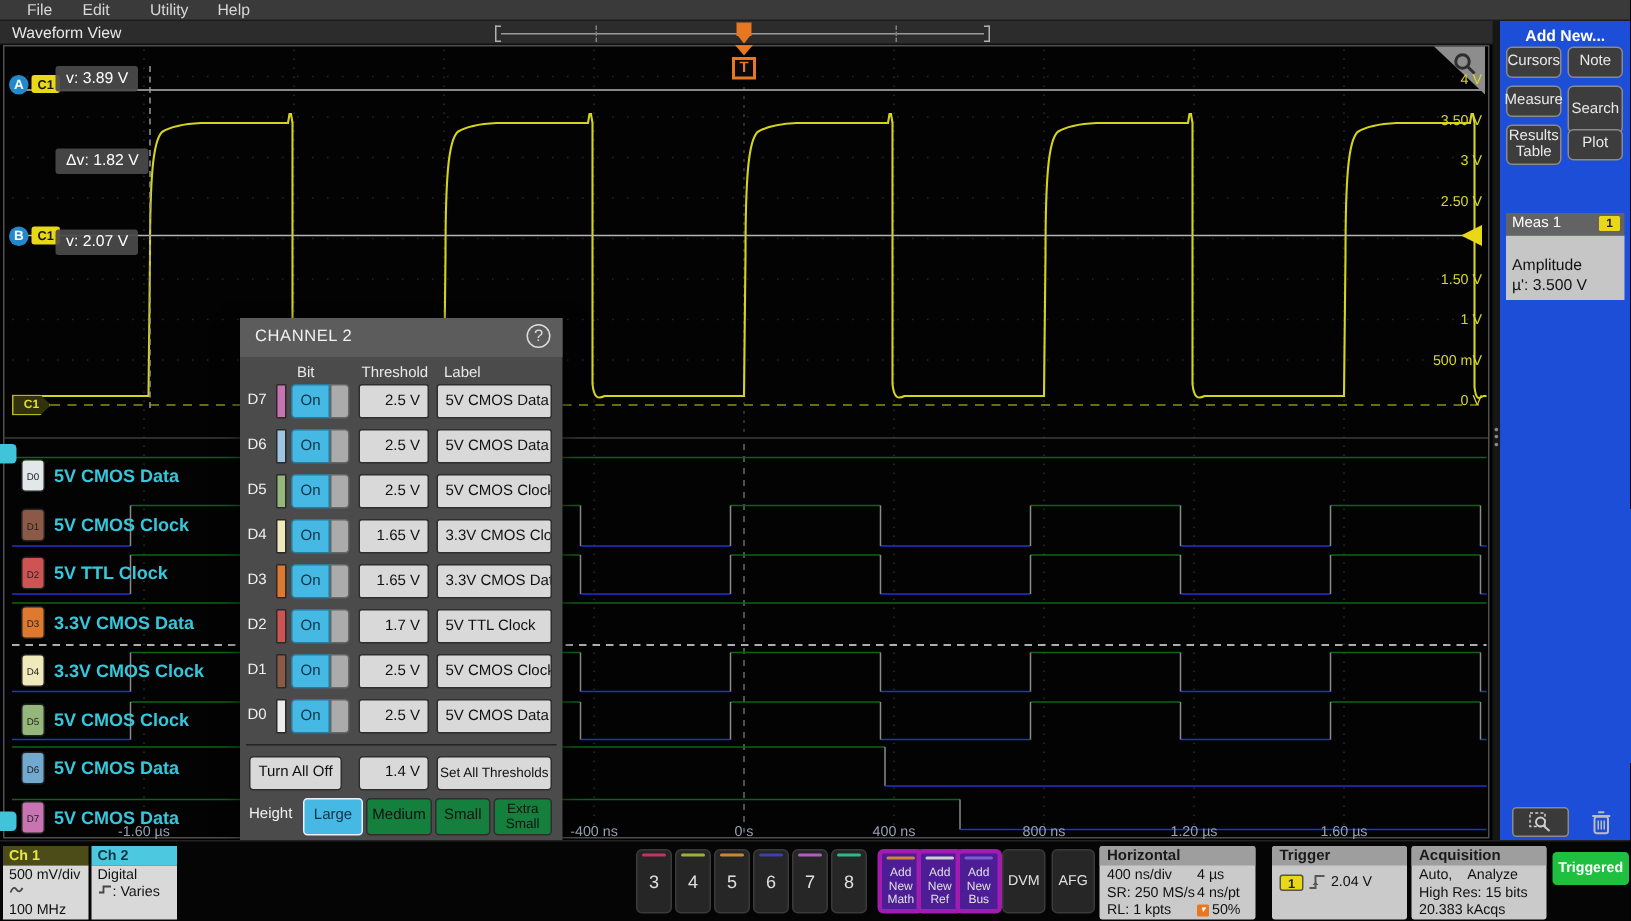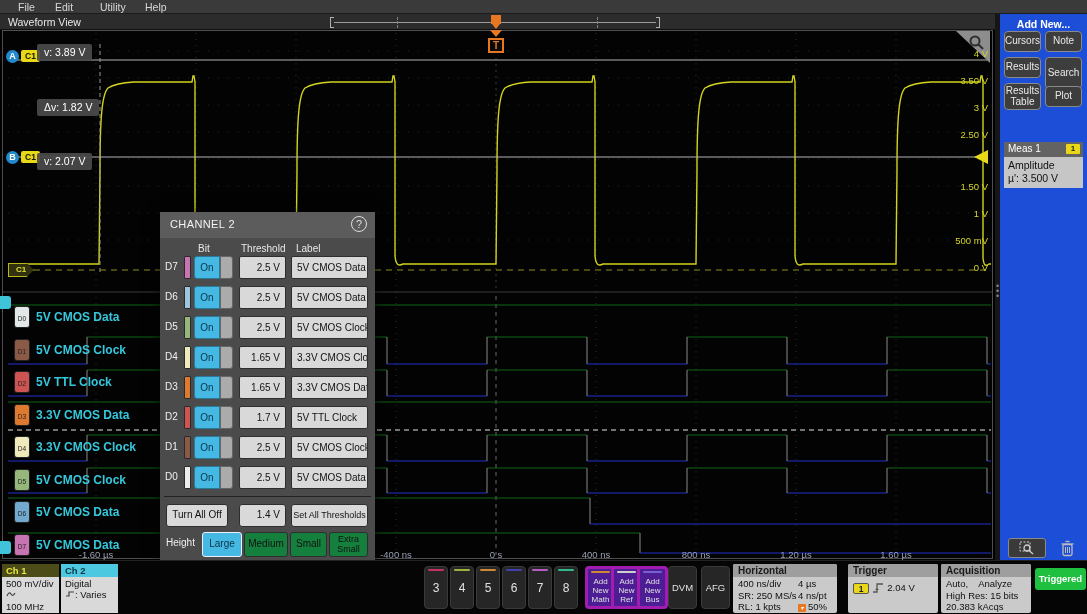--- a/index.html
+++ b/index.html
@@ -50,21 +50,21 @@
   #divider { position:absolute; left:995px; top:14px; width:5px; height:546px; background:#161616; }
   #divider .dots { position:absolute; left:1px; top:270px; color:#888; font-size:9px; line-height:5px; }
 
   
   #rightpanel { position:absolute; left:1000px; top:14px; width:87px; height:546px; background:#1d4ed8; }
   #addnew-title { position:absolute; left:0; top:4px; width:87px; text-align:center; color:#fff; font-size:10.5px; font-weight:bold; }
   .rp-btn { position:absolute; width:37px; background:#3d3d3d; border:1px solid #8a8a8a; border-radius:4px; color:#e8e8e8; font-size:10px; text-align:center; display:flex; align-items:center; justify-content:center; line-height:1.05; }
   .meas-card { position:absolute; left:4px; top:112px; width:79px;margin-top:16px; }
   .meas-head { height:15px; background:#636363; color:#fff; font-size:10px; padding:1px 4px; position:relative; }
   .meas-badge { position:absolute; right:3px; top:2px; width:14px; height:10px; background:#e8d818; color:#222; font-size:8px; font-weight:bold; text-align:center; line-height:10px; border-radius:1px; }
-  .meas-body { background:#c6c6c6; color:#111; font-size:10.5px; padding:2px 4px 3px 4px; line-height:1.25; }
+  .meas-body { background:#c6c6c6; color:#111; font-size:10.5px; padding:14px 4px 3px 4px; line-height:1.25; }
   .rp-tool { position:absolute; top:524px; height:20px; background:#3a3a3a; border:1px solid #8a8a8a; border-radius:3px; display:flex; align-items:center; justify-content:center; }
 
   
   #dialog { position:absolute; left:160px; top:212px; width:215px; height:348px; background:#4b4b4b; box-shadow:0 3px 14px rgba(0,0,0,.7); }
   #dlg-head { position:absolute; left:0; top:0; width:215px; height:26px; background:#5c5c5c; }
   #dlg-title { position:absolute; left:10px; top:6px; color:#f2f2f2; font-size:11px; letter-spacing:.4px; }
   #dlg-help { position:absolute; right:8px; top:4px; width:16px; height:16px; border:1.5px solid #ddd; border-radius:50%; color:#ddd; font-size:11px; text-align:center; line-height:15px; }
   .dcol { position:absolute; top:31px; color:#e8e8e8; font-size:10px; }
   .drow { position:absolute; left:0; width:215px; height:24px; }
   .dbit { position:absolute; left:5px; top:5px; color:#f0f0f0; font-size:10px; }
@@ -344,21 +344,21 @@
   </div>
 
   <div id="divider">
       <div class="dots">•<br>•<br>•</div>
     </div>
 
   <div id="rightpanel">
     <div id="addnew-title">Add New...</div>
     <div class="rp-btn" style="left:4px;top:17px;height:21px">Cursors</div>
     <div class="rp-btn" style="left:45px;top:17px;height:21px">Note</div>
-    <div class="rp-btn" style="left:4px;top:43px;height:21px">Results</div>
+    <div class="rp-btn" style="left:4px;top:43px;height:21px">Measure</div>
     <div class="rp-btn" style="left:45px;top:43px;height:32px">Search</div>
     <div class="rp-btn" style="left:4px;top:69px;height:27px">Results Table</div>
     <div class="rp-btn" style="left:45px;top:72px;height:21px">Plot</div>
 
     <div class="meas-card">
       <div class="meas-head">
         <span>Meas 1</span>
         <span class="meas-badge">1</span>
       </div>
       <div class="meas-body">

